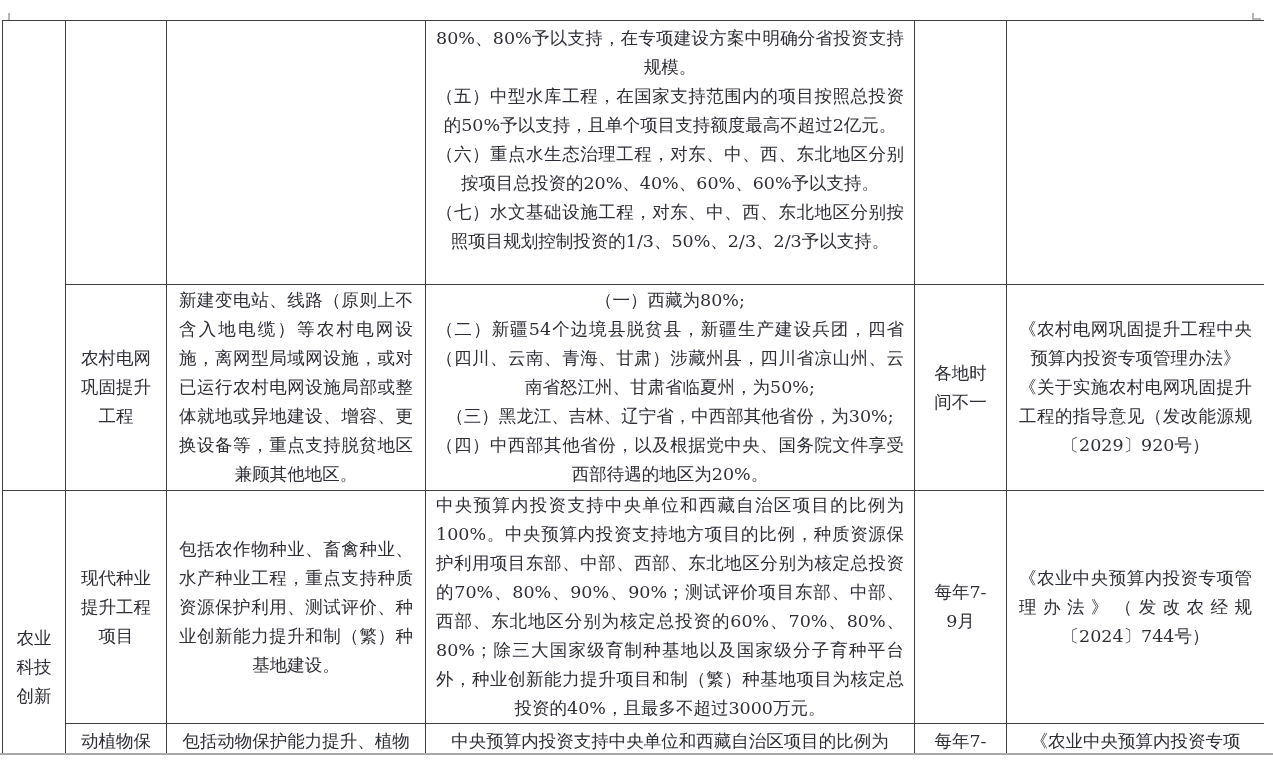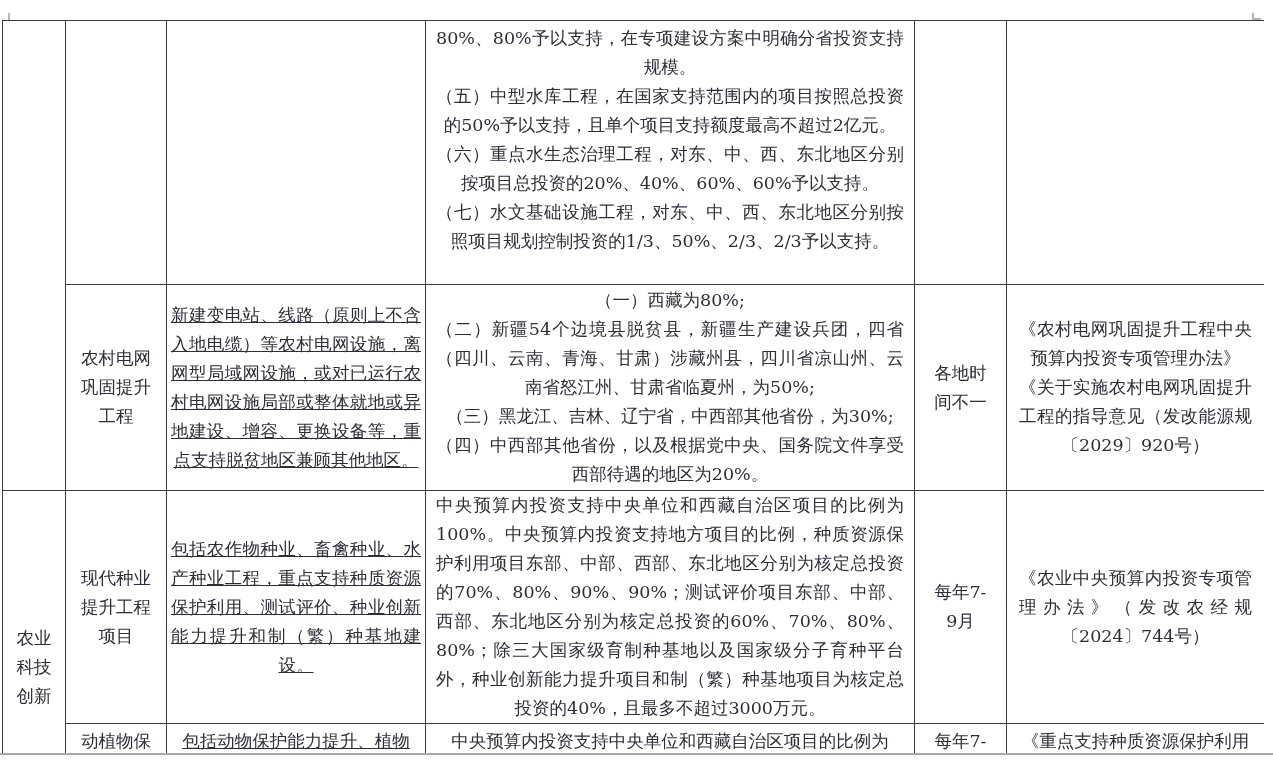--- a/index.html
+++ b/index.html
@@ -38,21 +38,21 @@
     overflow: hidden;
   }
 
   tr.r1 { height: 264px; }
   tr.r2 { height: 206px; }
   tr.r3 { height: 233px; }
   tr.r4 { height: 120px; }
 
   td.cat   { text-align: center; padding: 0 10px; }
   td.proj  { text-align: center; padding: 16px 13px; }
-  td.scope { padding: 0 4px; text-decoration: underline; }
+  td.scope { padding: 0 12px; }
   td.scope .para,
   td.support p,
   td.basis p {
     text-align: justify;
     text-align-last: center;
     text-justify: inter-character;
   }
   td.support { padding: 0 10px; }
   td.support.top { vertical-align: top; padding-top: 3px; }
   td.time  { text-align: center; padding: 0 14px; }
@@ -145,21 +145,21 @@
       <tr class="r4">
         <td class="proj">动植物保</td>
         <td class="scope">
           <div class="para">包括动物保护能力提升、植物</div>
         </td>
         <td class="support">
           <p>中央预算内投资支持中央单位和西藏自治区项目的比例为</p>
         </td>
         <td class="time">每年7-9</td>
         <td class="basis">
-          <p>《重点支持种质资源保护利用</p>
+          <p>《农业中央预算内投资专项</p>
         </td>
       </tr>
     </tbody>
       </table>
   </div>
 
   <div class="clip-line"></div>
 </div>
 
 </body></html>

